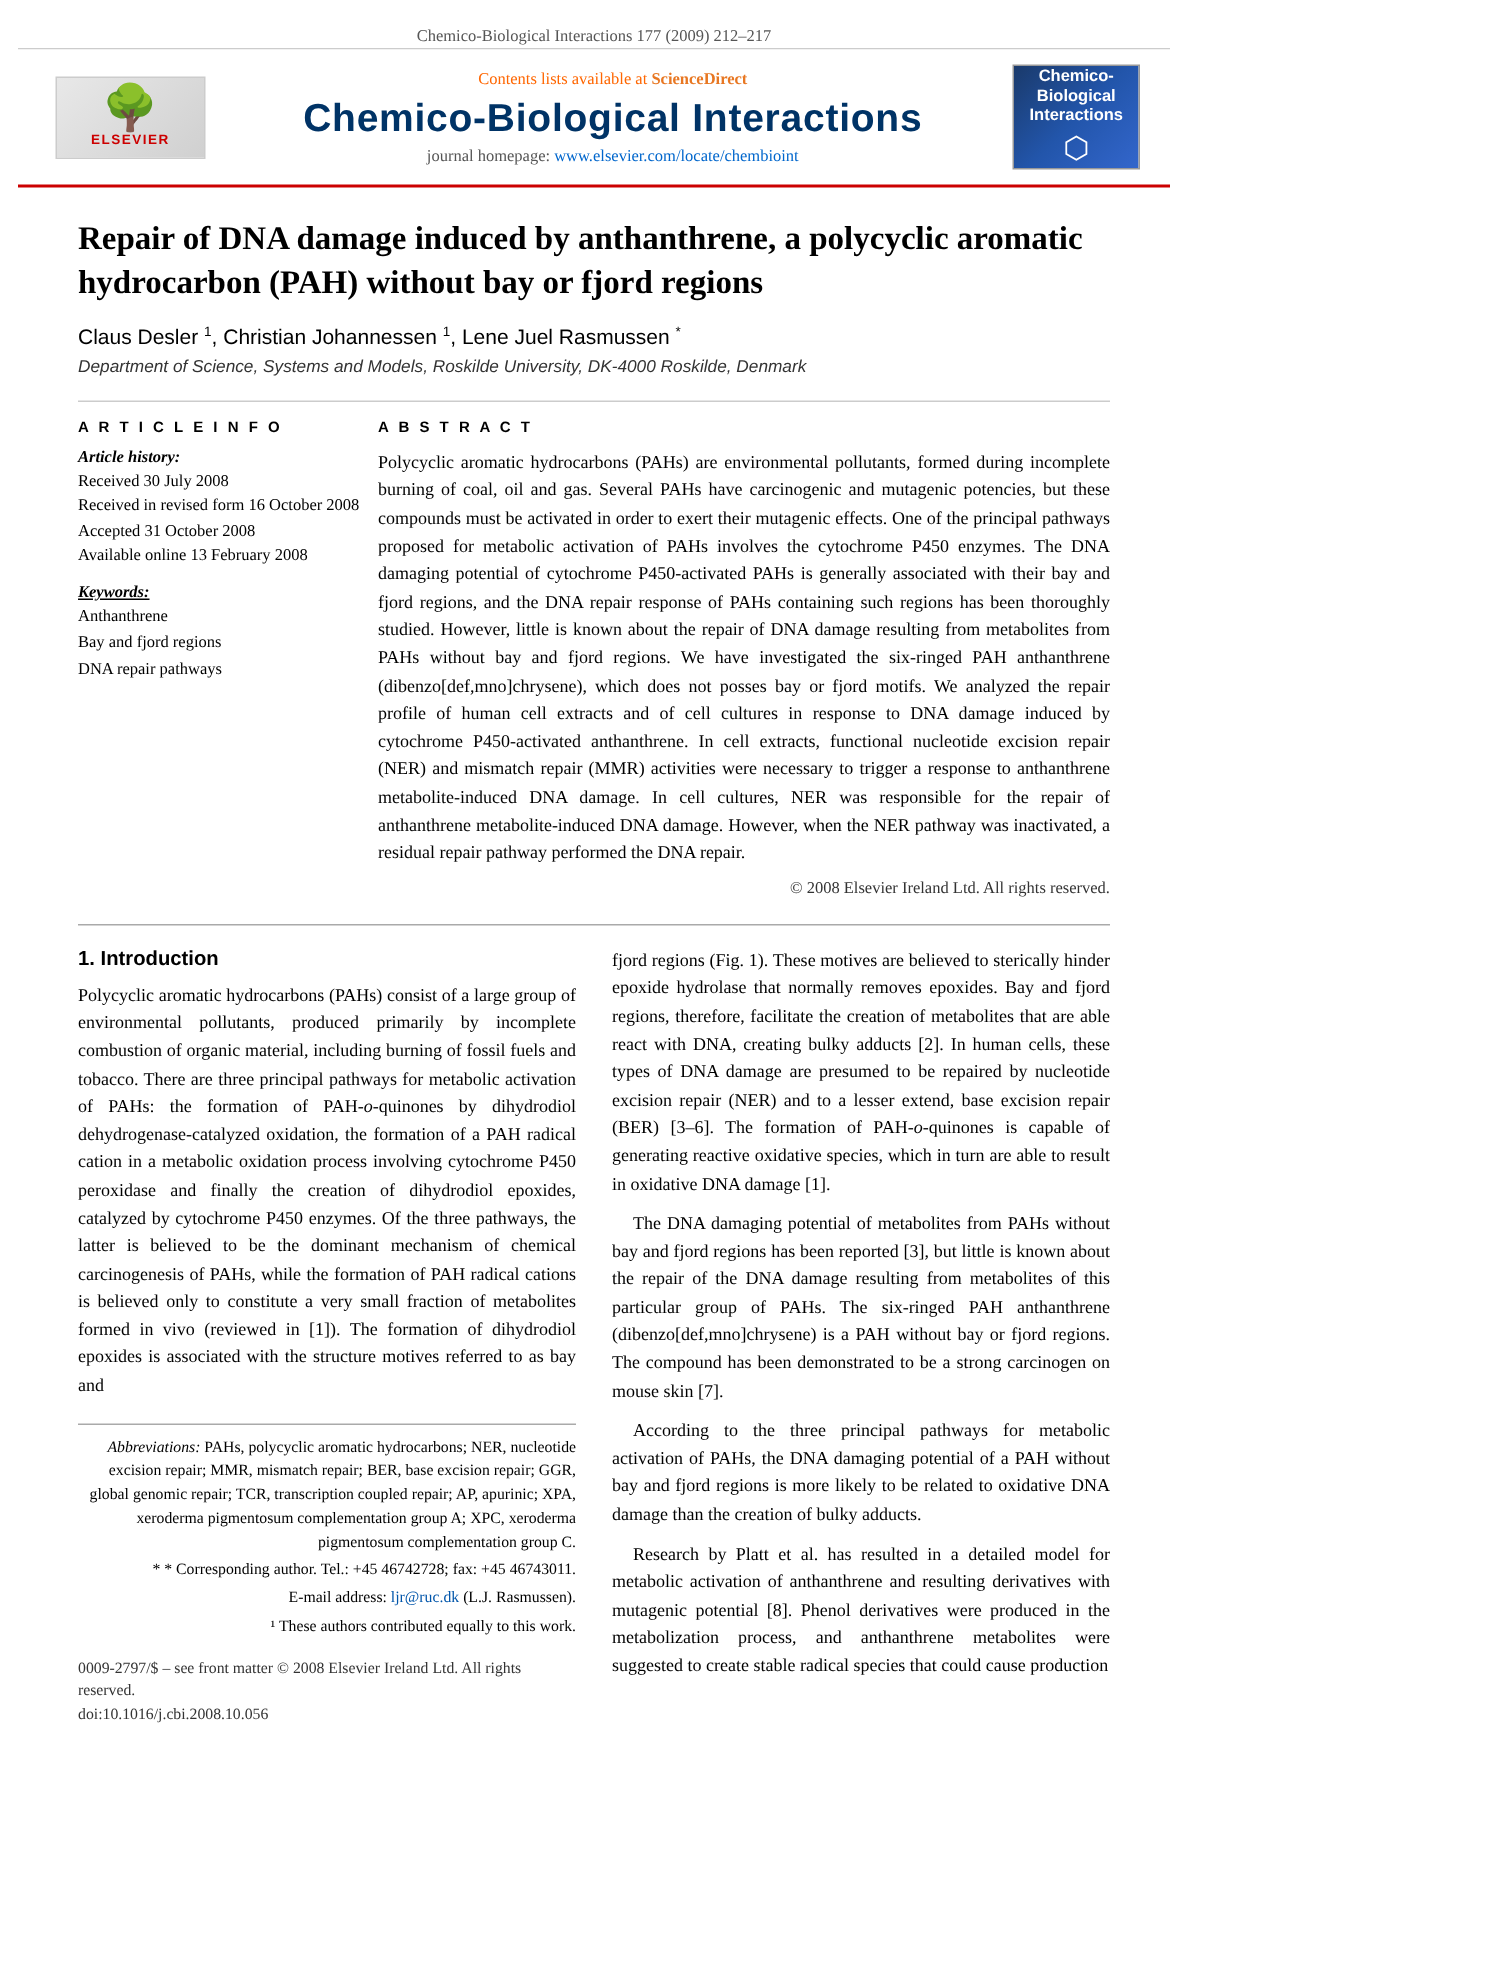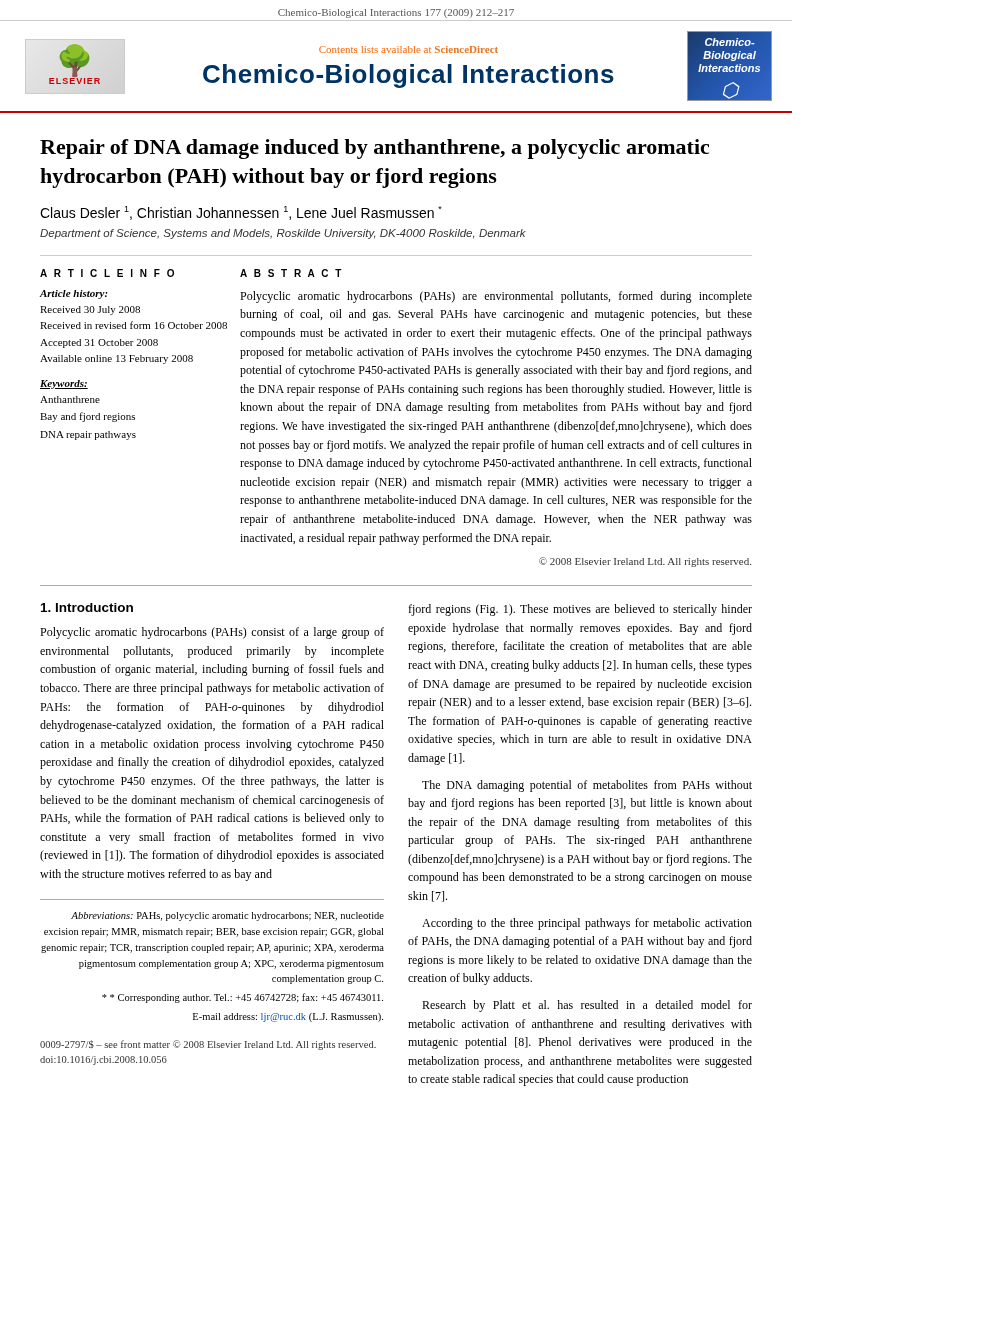--- a/index.html
+++ b/index.html
@@ -8,21 +8,21 @@
       font-family: 'Times New Roman', Times, serif;
       font-size: 13px;
       color: #000;
       width: 992px;
       min-height: 1323px;
     }
 
     .page-wrapper {
       width: 792px;
       background: #fff;
-      padding: 0;
+      padding: 12px;
     }
 
     
     .journal-top-bar {
       text-align: center;
       font-size: 11px;
       color: #555;
       padding: 6px 0 2px 0;
       border-bottom: 1px solid #ccc;
     }
@@ -108,29 +108,29 @@
       letter-spacing: 1px;
     }
 
     
     .journal-corner-logo {
       width: 85px;
       height: 70px;
       background: linear-gradient(135deg, #1a3a6b 0%, #2255aa 50%, #3366cc 100%);
       border: 1px solid #999;
       display: flex;
+      align-items: center;
       justify-content: center;
       color: white;
       font-size: 8px;
       text-align: center;
       padding: 4px;
       font-family: Arial;
       position: relative;
       overflow: hidden;
-      font-style: italic;
     }
 
     
     .article-content {
       padding: 20px 40px 20px 40px;
     }
 
     
     .article-title {
       font-size: 22px;
@@ -323,20 +323,24 @@
         <div class="elsevier-text">ELSEVIER</div>
       </div>
     </div>
 
     <div class="header-center">
       <div class="sciencedirect-link">
         <span>Contents lists available at</span>
         <span style="color:#e87722; font-weight:bold;">ScienceDirect</span>
       </div>
       <div class="journal-title-main">Chemico-Biological Interactions</div>
+      <div class="journal-homepage">
+        <span>journal homepage:</span>
+        <a href="#" class="blue-link">www.elsevier.com/locate/chembioint</a>
+      </div>
     </div>
 
     <div class="journal-corner-logo header-right-logo">
       <div style="text-align:center; font-size:8px; color:white; font-family:Arial;">
         <div style="font-size:11px; font-weight:bold; line-height:1.2;">Chemico-<br>Biological<br>Interactions</div>
         <div style="font-size:20px; margin-top:2px;">⬡</div>
       </div>
     </div>
   </div>
 
@@ -392,20 +396,21 @@
         </div>
 
         <div class="body-text">
           <p class="intro-no-indent">Polycyclic aromatic hydrocarbons (PAHs) consist of a large group of environmental pollutants, produced primarily by incomplete combustion of organic material, including burning of fossil fuels and tobacco. There are three principal pathways for metabolic activation of PAHs: the formation of PAH-<em>o</em>-quinones by dihydrodiol dehydrogenase-catalyzed oxidation, the formation of a PAH radical cation in a metabolic oxidation process involving cytochrome P450 peroxidase and finally the creation of dihydrodiol epoxides, catalyzed by cytochrome P450 enzymes. Of the three pathways, the latter is believed to be the dominant mechanism of chemical carcinogenesis of PAHs, while the formation of PAH radical cations is believed only to constitute a very small fraction of metabolites formed in vivo (reviewed in [1]). The formation of dihydrodiol epoxides is associated with the structure motives referred to as bay and</p>
         </div>
 
         <div class="footnote-area">
           <p><em>Abbreviations:</em> <span>PAHs, polycyclic aromatic hydrocarbons; NER, nucleotide excision repair; MMR, mismatch repair; BER, base excision repair; GGR, global genomic repair; TCR, transcription coupled repair; AP, apurinic; XPA, xeroderma pigmentosum complementation group A; XPC, xeroderma pigmentosum complementation group C.</span></p>
           <p>* <span>* Corresponding author.</span> <span>Tel.: +45 46742728; fax: +45 46743011.</span></p>
           <p><span>E-mail address:</span> <a href="#" class="blue-link">ljr@ruc.dk</a> <span>(L.J. Rasmussen).</span></p>
+          <p>¹ These authors contributed equally to this work.</p>
         </div>
 
         <div class="bottom-copyright">
           <p>0009-2797/$ – see front matter © 2008 Elsevier Ireland Ltd. All rights reserved.</p>
           <p>doi:10.1016/j.cbi.2008.10.056</p>
         </div>
       </div>
 
       <div class="body-col">
         <div class="body-text">

